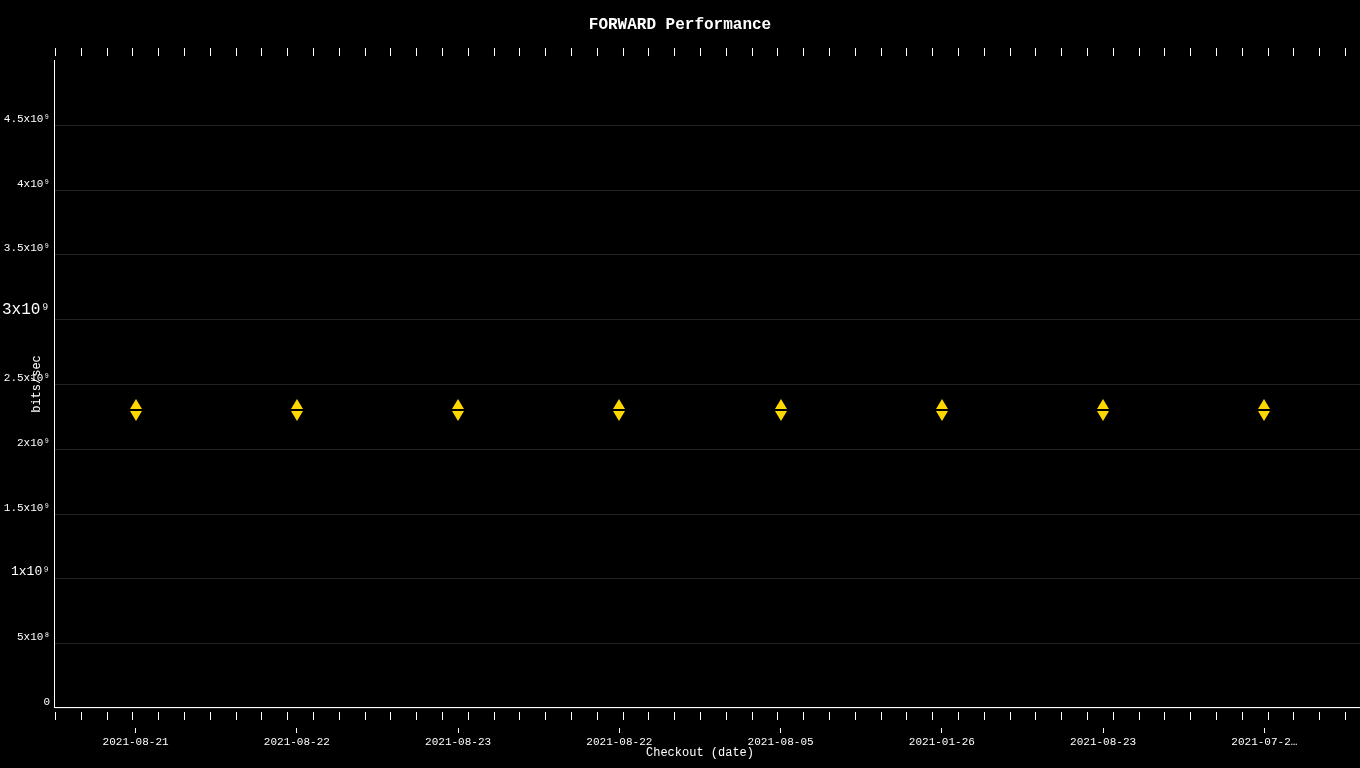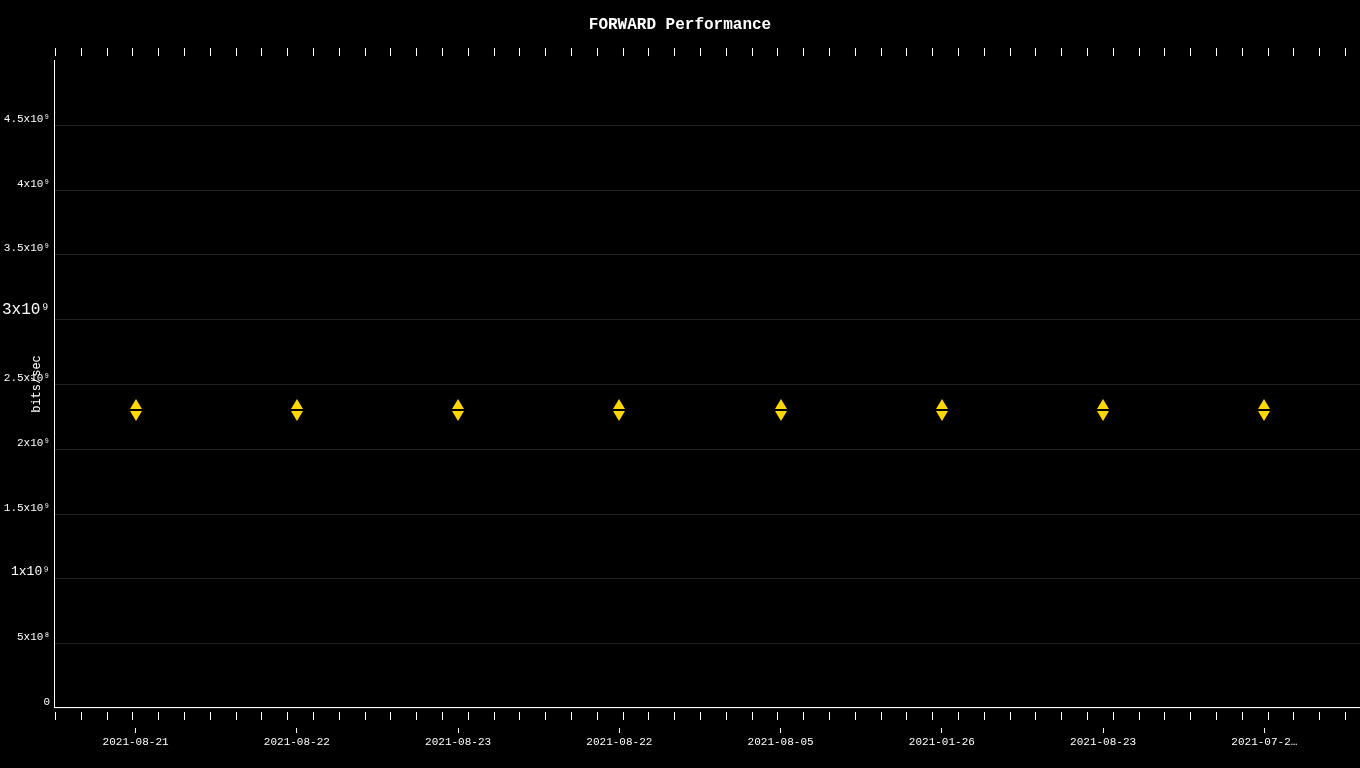--- a/index.html
+++ b/index.html
@@ -321,14 +321,15 @@
         </div>
         <div style="position: absolute; left: 93.75%; bottom: 0px; display: flex; flex-direction: column; align-items: center; transform: translateX(-50%);">
           <div style="width: 1px; height: 5px; background: rgb(255, 255, 255);"></div>
           <div style="font-size: 11px; color: rgb(255, 255, 255); margin-top: 3px; white-space: nowrap;">2021-07-2…</div>
         </div>
       </div>
   <div style="position: absolute; bottom: 0px; left: 0px; right: -25px; height: 1px; background: rgb(255, 255, 255);"></div>
       <div style="position: absolute; left: -1px; top: 0px; bottom: 0px; width: 1px; background: rgb(255, 255, 255);"></div>
     </div>
 
+  <div class="x-axis-title" style="position:absolute; bottom:8px; left:55px; right:15px; text-align:center; font-size:12px; color:#fff;">Checkout (date)</div>
 
 </div>
 
 </body></html>

